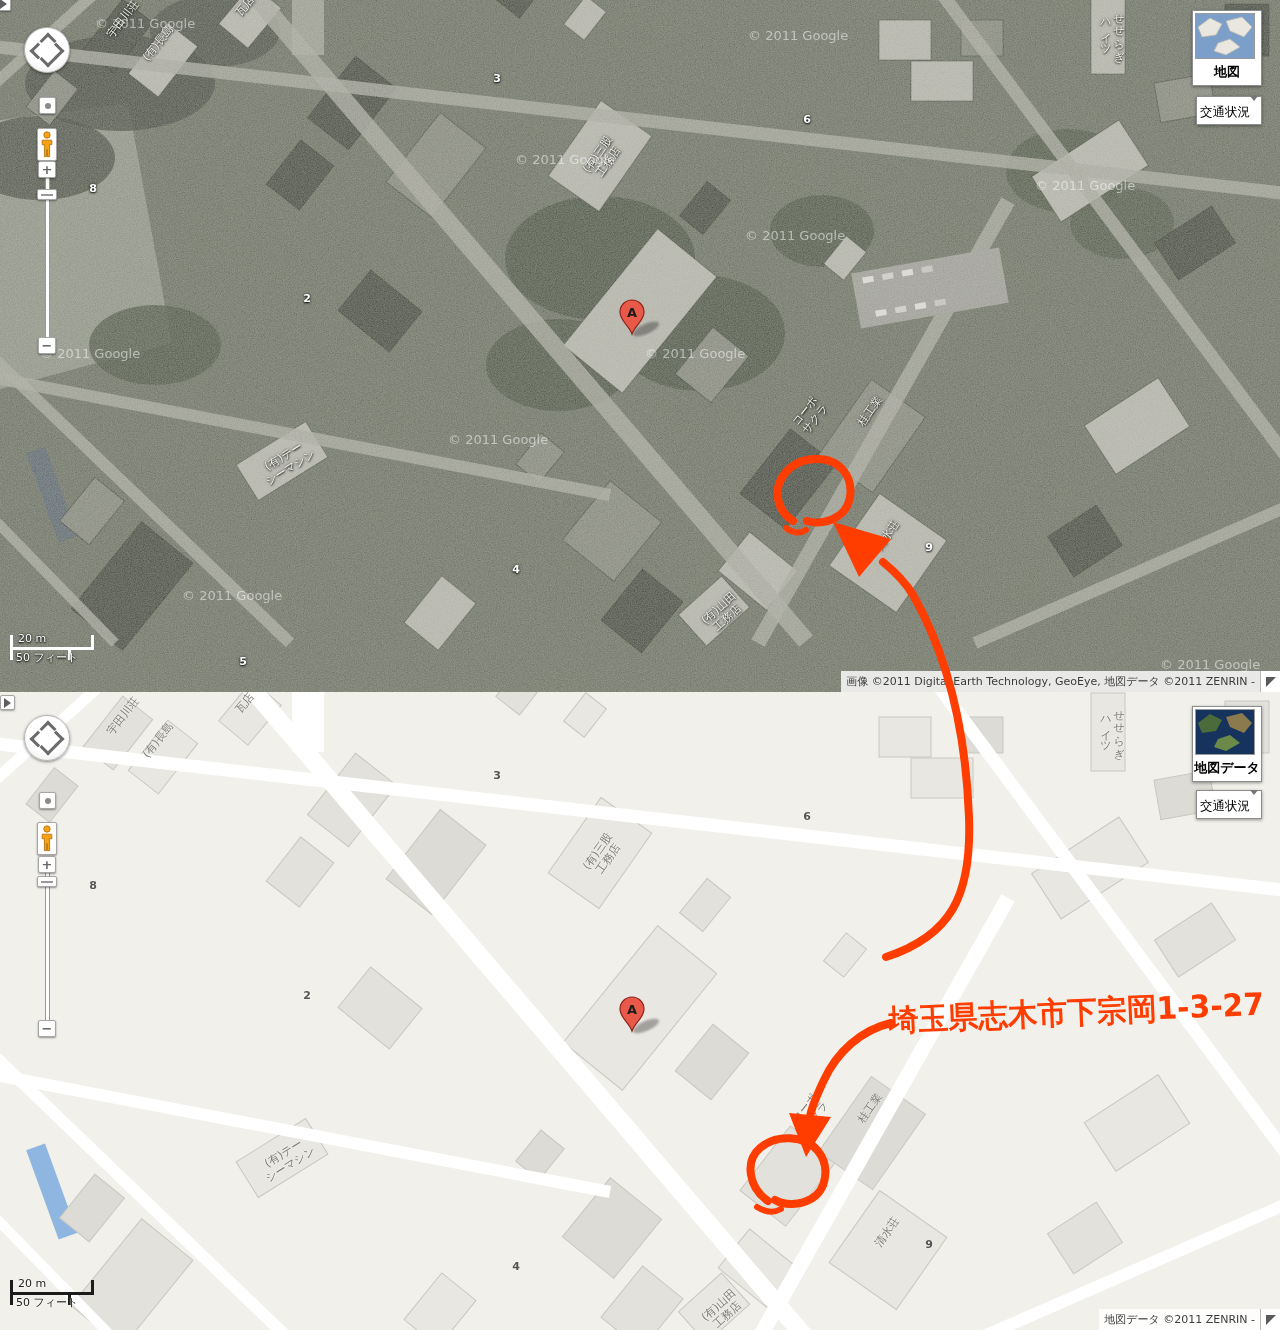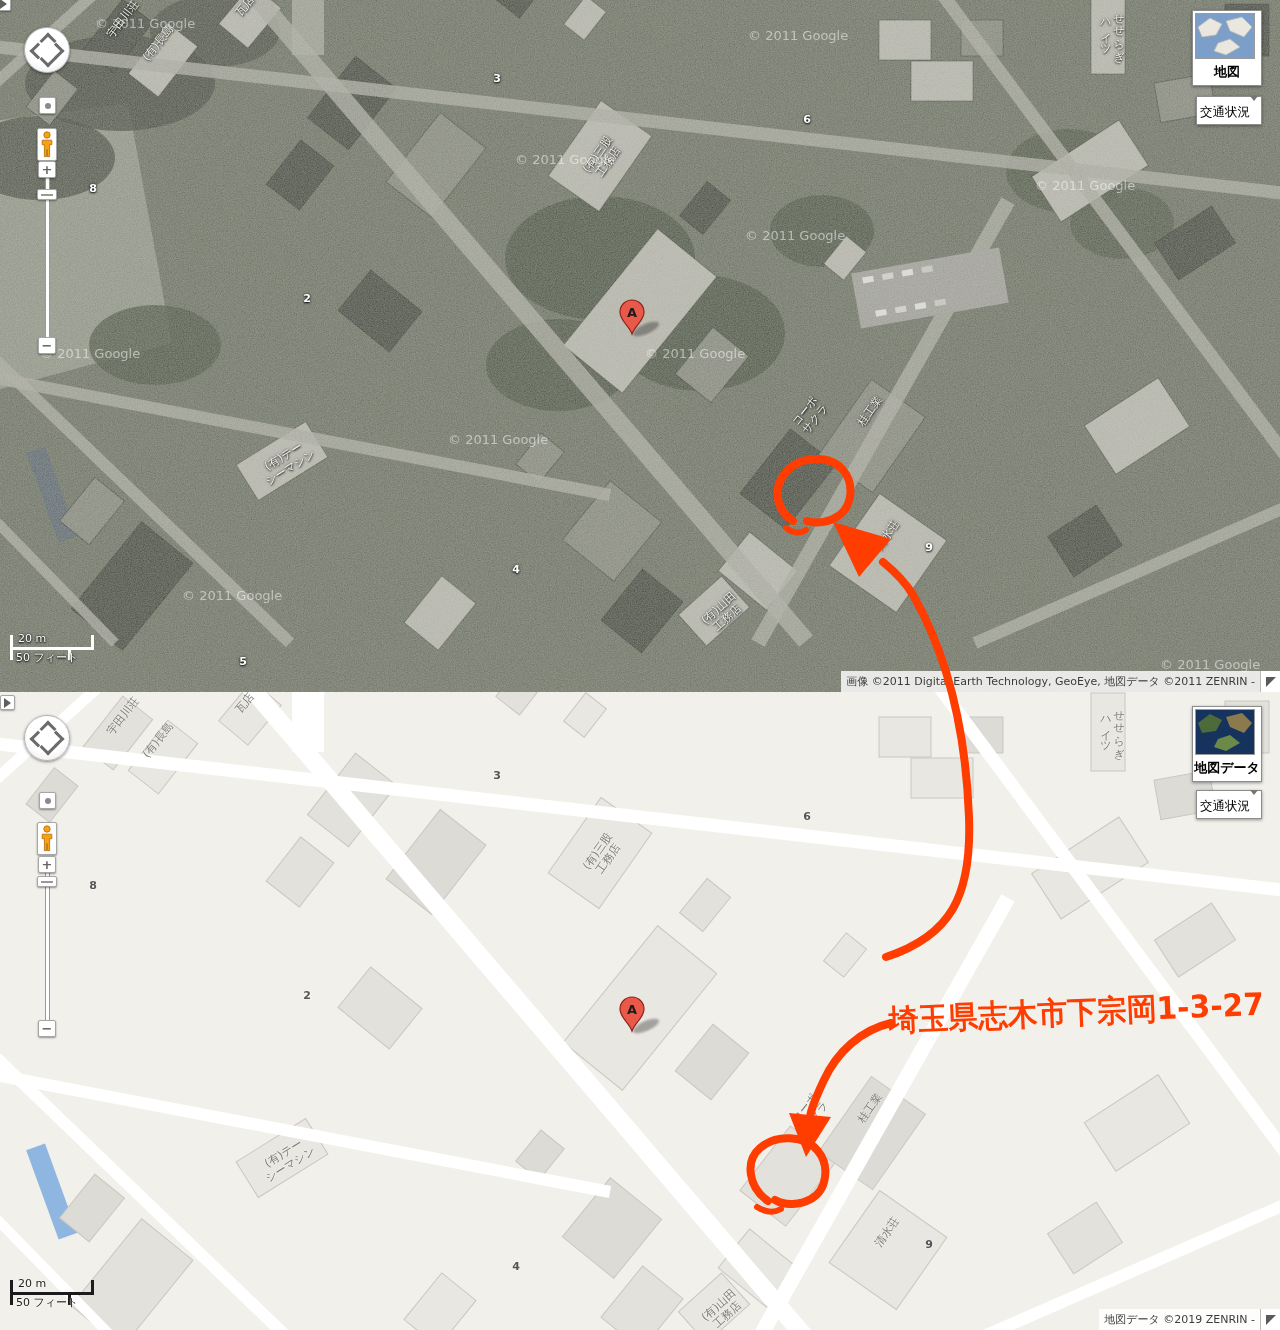--- a/index.html
+++ b/index.html
@@ -353,21 +353,21 @@
 
     <div class="scalebar sb-d" style="left:10px;top:583px;">
       <i class="sb-el sb-line"></i>
         <i class="sb-el sb-tl"></i>
         <i class="sb-el sb-tr"></i>
         <i class="sb-el sb-tm"></i>
       <span class="sb-m">20 m</span>
       <span class="sb-f">50 フィート</span>
     </div>
     <div class="copybar" style="top:617px;">
-      <span class="cb-text">地図データ ©2019 ZENRIN -</span>
+      <span class="cb-text">地図データ ©2011 ZENRIN -</span>
       <span class="cb-box">
           <i class="nw-arrow"></i>
         </span>
     </div>
   </div>
 
   <svg id="ann" width="1280" height="1330" viewBox="0 0 1280 1330">
     <g fill="none" stroke="var(--ann,#ff3d00)" stroke-width="8" stroke-linecap="round">
       <path d="M 793 521 C 776 510 772 488 786 472 C 801 455 831 455 843 470 C 855 484 852 507 838 516 C 830 522 817 524 807 521"></path>
       <path d="M 786 528 C 793 533 800 534 806 530" stroke-width="6"></path>

